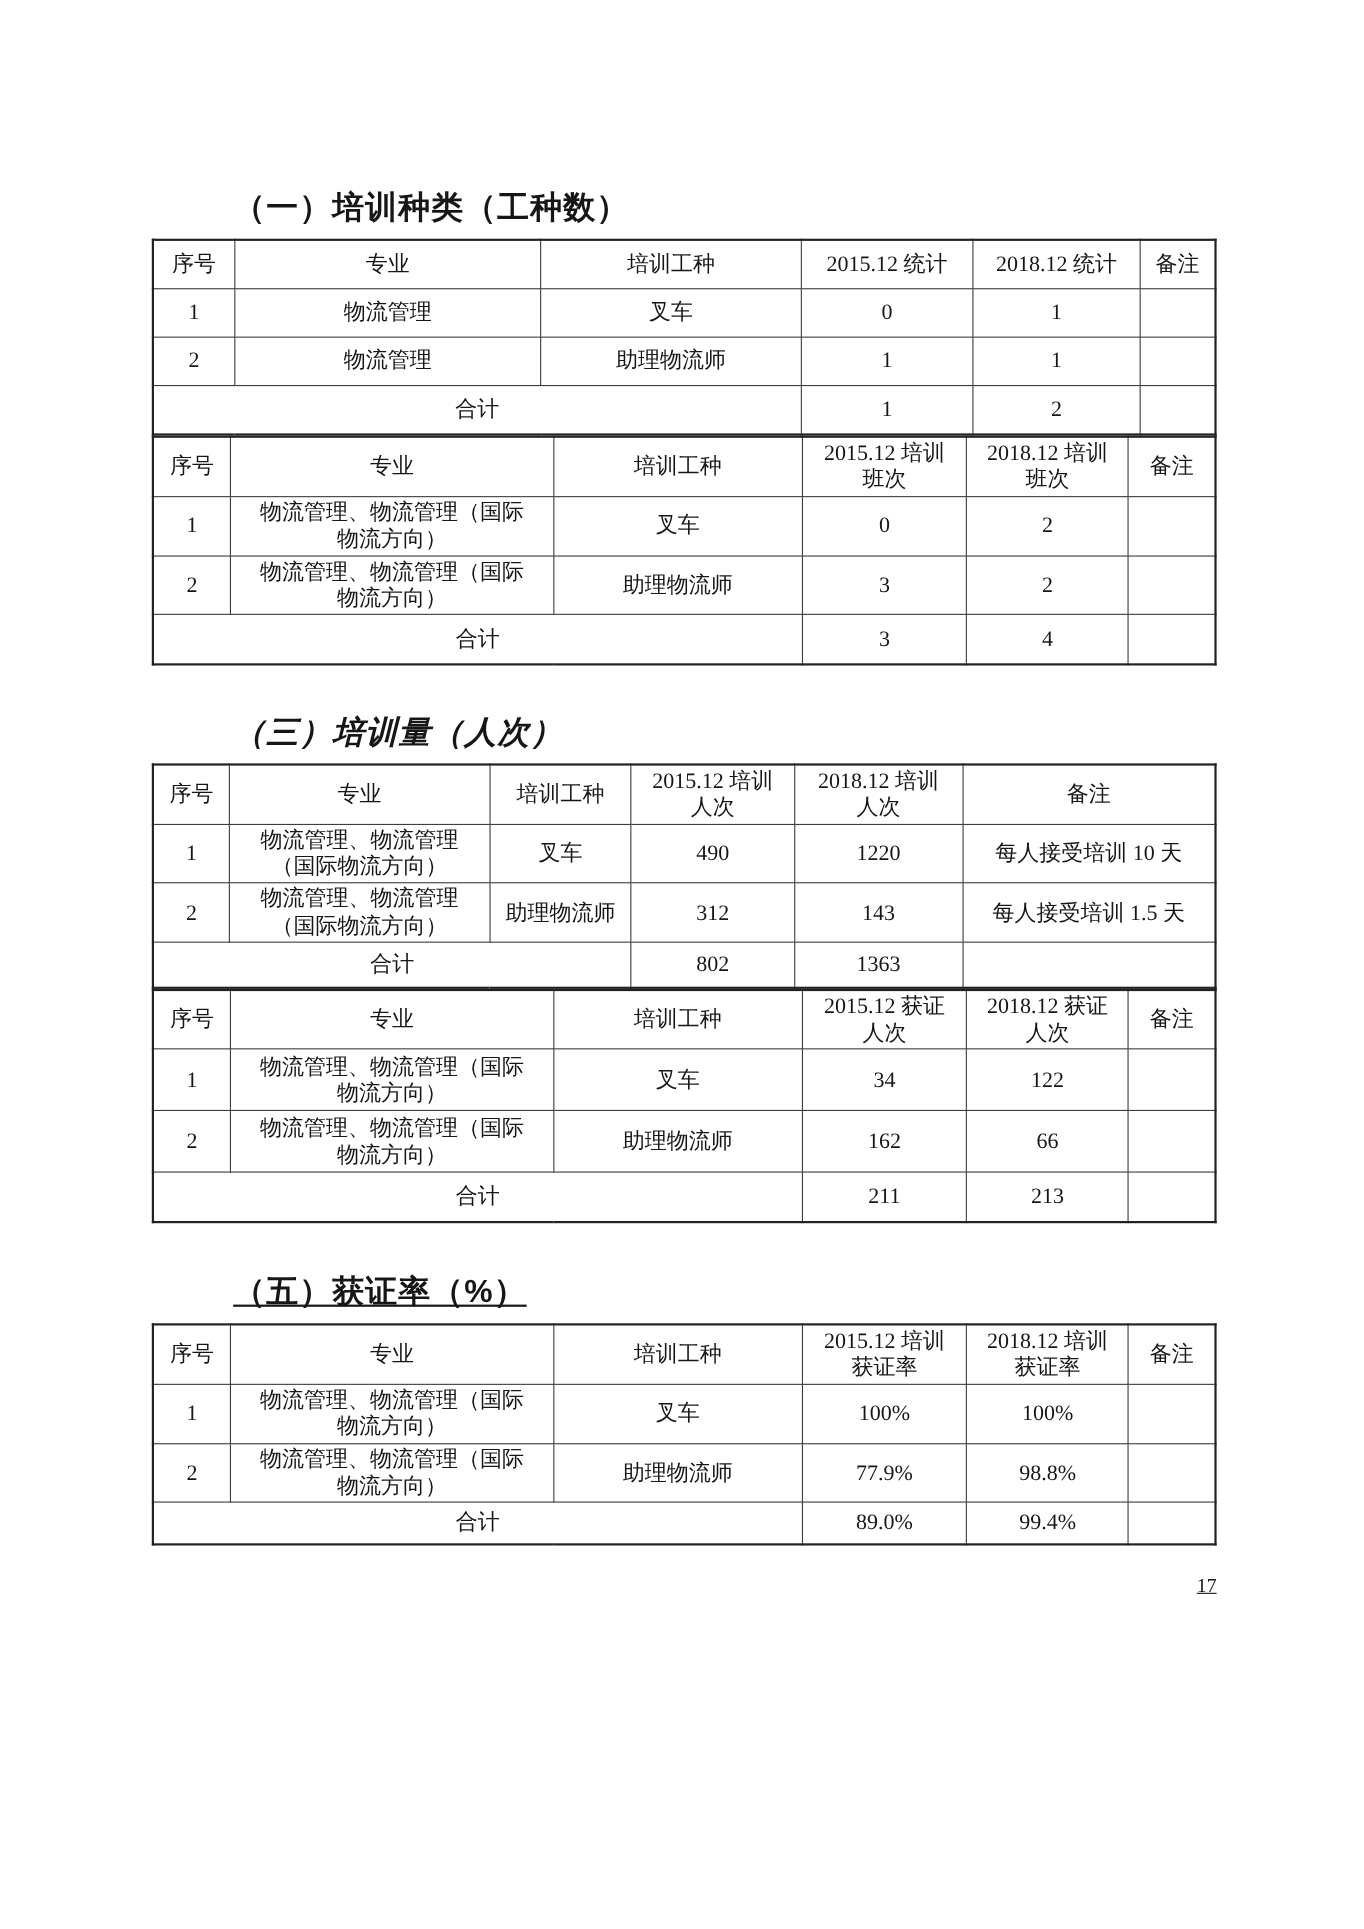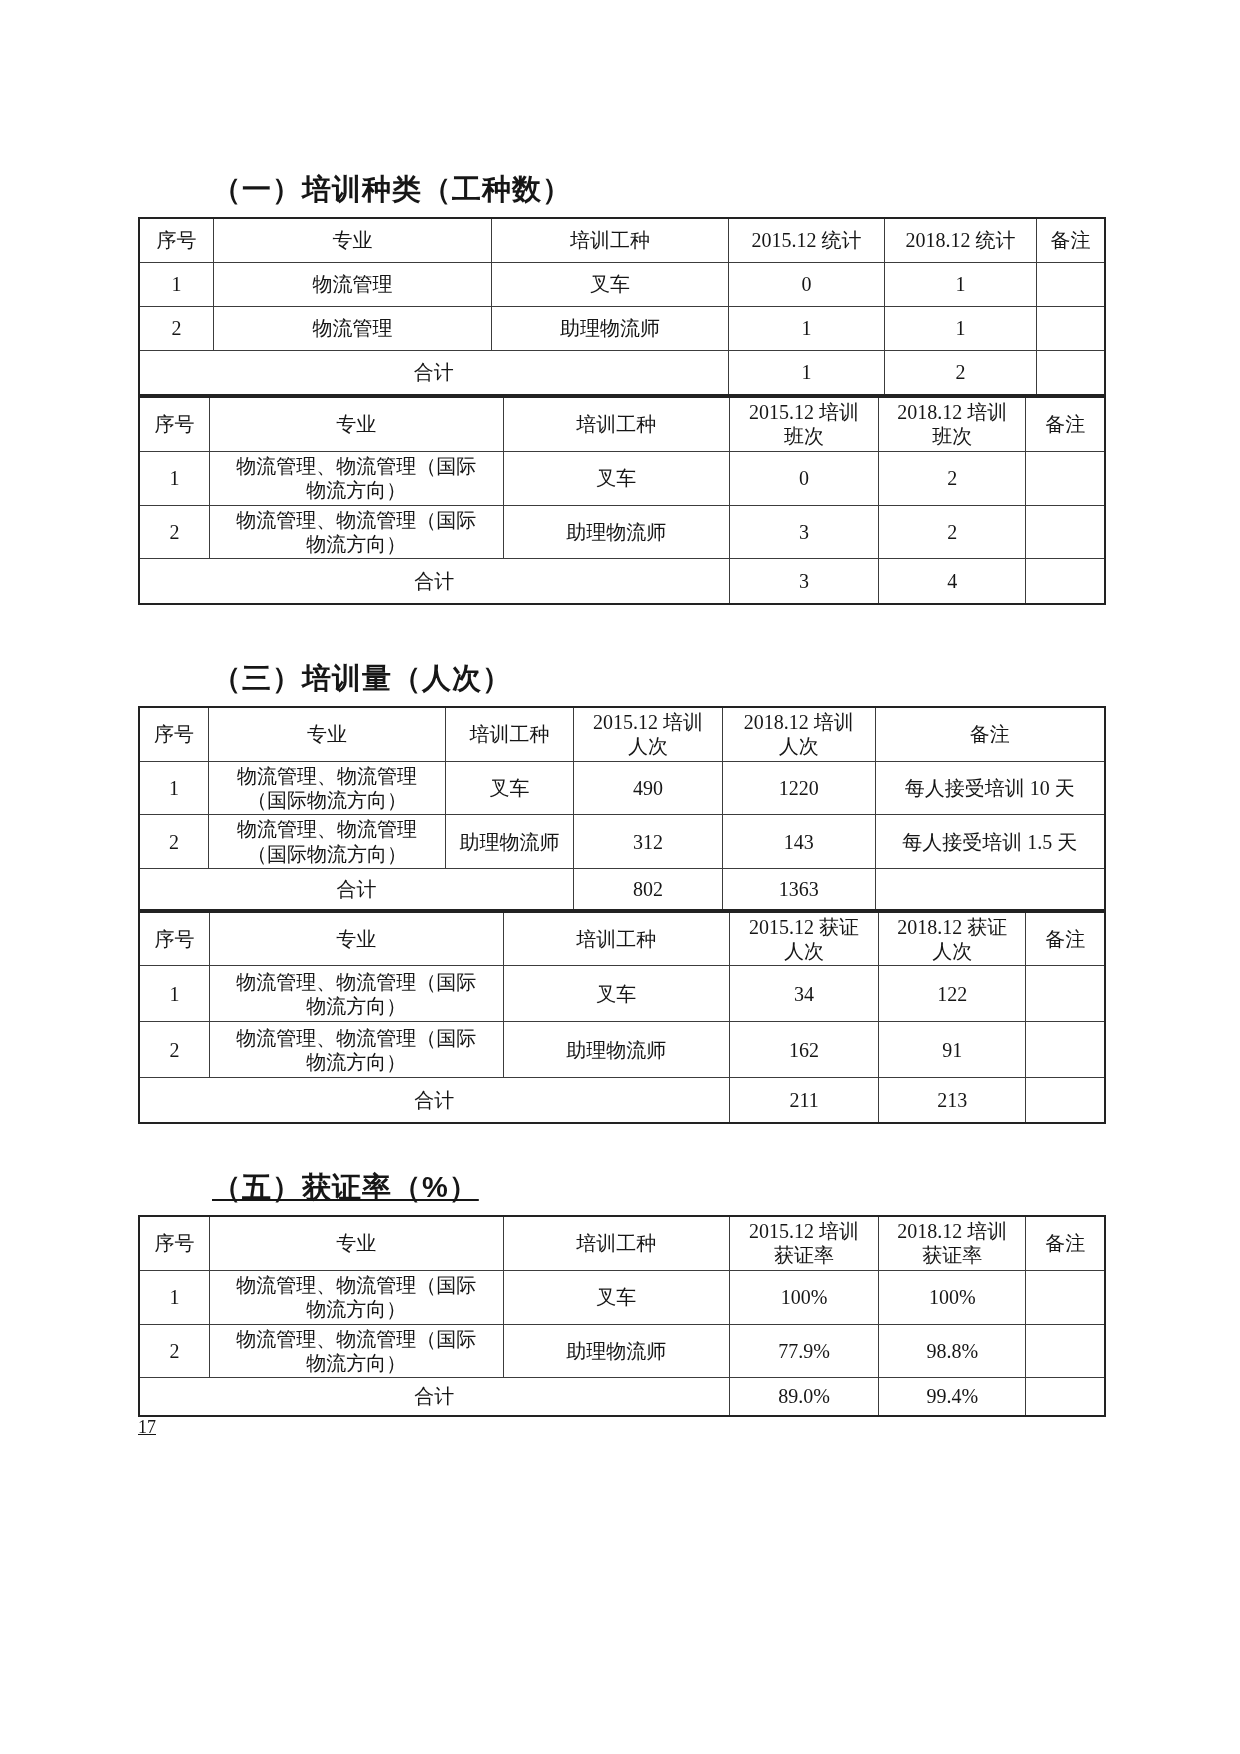--- a/index.html
+++ b/index.html
@@ -24,21 +24,21 @@
   }
   h2.sec-heading {
     font-family: "Liberation Sans", "DejaVu Sans", sans-serif;
     font-weight: bold;
     font-size: 29px;
     line-height: 38px;
     margin: 50px 0 9px 74px;
     letter-spacing: 1px;
   }
   section:nth-of-type(1) h2.sec-heading { margin-top: 14px; }
-  section:nth-of-type(3) h2.sec-heading { margin-top: 54px; }
+  section:nth-of-type(3) h2.sec-heading { margin-top: 42px; font-style: italic; }
   section:nth-of-type(4) h2.sec-heading { margin-top: 58px; }
   section:nth-of-type(5) h2.sec-heading { margin-top: 44px; text-decoration: underline; }
 
   table.stats {
     width: 100%;
     border-collapse: collapse;
     table-layout: fixed;
     border: 2px solid #222222;
     font-size: 20px;
     line-height: 1.22;
@@ -53,21 +53,22 @@
     overflow: hidden;
   }
   
   .t1 thead tr { height: 44px; } .t1 tbody tr { height: 44px; } .t1 tfoot tr { height: 45px; }
   .t2 thead tr { height: 52px; } .t2 tbody tr { height: 52px; } .t2 tfoot tr { height: 45px; }
   .t3 thead tr { height: 50px; } .t3 tbody tr { height: 51px; } .t3 tfoot tr { height: 41px; }
   .t4 thead tr { height: 48px; } .t4 tbody tr { height: 56px; } .t4 tfoot tr { height: 45px; }
   .t5 thead tr { height: 47px; } .t5 tbody tr { height: 53px; } .t5 tfoot tr { height: 38px; }
 
   .page-footer {
-    text-align: left;
+    margin-top: 26px;
+    text-align: right;
     font-size: 18px;
     text-decoration: underline;
   }
 </style>
 </head>
 <body>
 
 <div class="content">
 
 
@@ -259,21 +260,21 @@
           <td>34</td>
           <td>122</td>
           <td></td>
         </tr>
         <tr>
           <td>2</td>
           <td>物流管理、物流管理（国际
 物流方向）</td>
           <td>助理物流师</td>
           <td>162</td>
-          <td>91</td>
+          <td>66</td>
           <td></td>
         </tr>
       </tbody>
       <tfoot>
         <tr>
           <td colspan="3">合计</td>
           <td>211</td>
           <td>213</td>
           <td></td>
         </tr>

